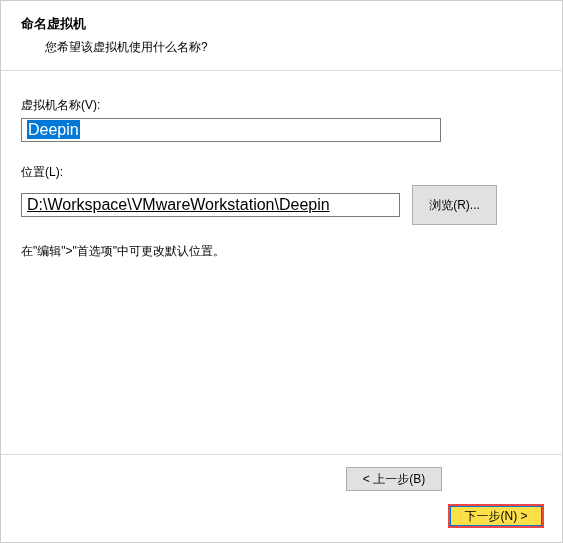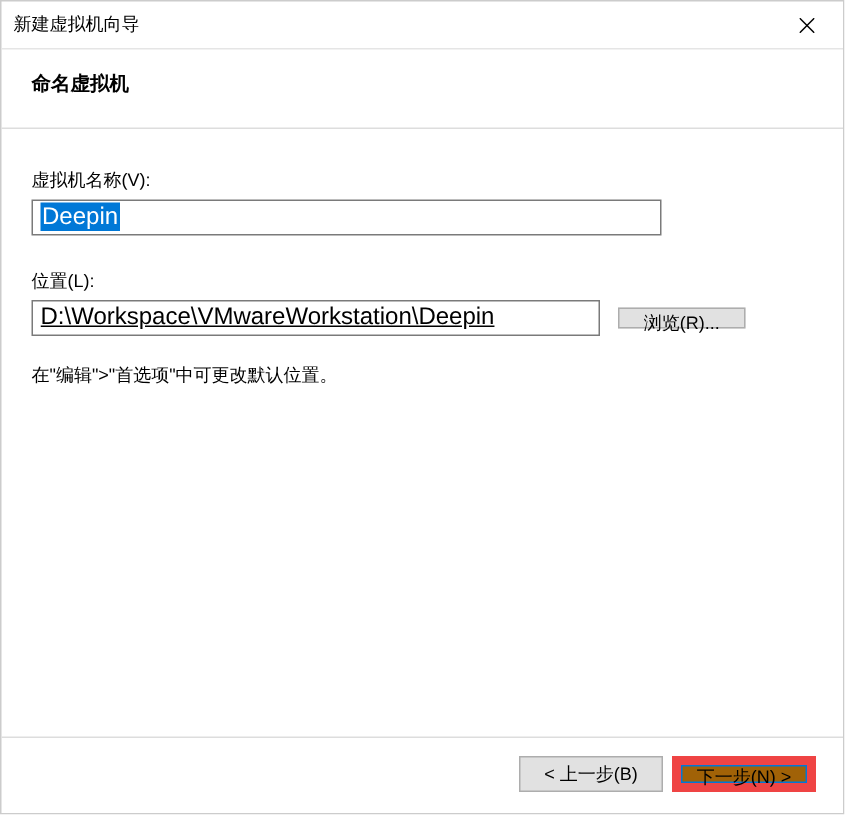--- a/index.html
+++ b/index.html
@@ -83,21 +83,21 @@
     display: flex;
     gap: 12px;
     align-items: center;
   }
   .loc-input {
     width: 379px;
     text-decoration: underline;
   }
   .browse-btn {
     width: 85px;
-    height: 14px;
+    height: 40px;
     border: 1px solid #adadad;
     background: #e1e1e1;
     font-family: inherit;
     font-size: 12px;
     cursor: pointer;
   }
   .hint {
     margin-top: 18px;
     font-size: 12px;
   }
@@ -113,43 +113,36 @@
     min-width: 96px;
     height: 24px;
     border: 1px solid #adadad;
     background: #e1e1e1;
     font-family: inherit;
     font-size: 12px;
     cursor: pointer;
     padding: 0 10px;
   }
   .nav-btn.default {
-    border: 6px solid #ef4444;
+    border: 2px solid #ef4444;
     box-shadow: inset 0 0 0 1px #0078d7;
-    background: #a16207;
+    background: #fde047;
+    margin-top: 37px;
   }
   .cancel-btn { min-width: 74px; margin-left: 8px; }
 </style>
 </head>
 <body>
 
 <div class="dialog">
 
-  <div class="titlebar">
-    <div class="titlebar-title">新建虚拟机向导</div>
-    <div class="close-btn">
-      <svg viewBox="0 0 10 10">
-        <line x1="0" y1="0" x2="10" y2="10"></line>
-          <line x1="10" y1="0" x2="0" y2="10"></line>
-      </svg>
-    </div>
-  </div>
 
   <div class="header-block">
     <div class="header-title">命名虚拟机</div>
+    <div class="header-sub">您希望该虚拟机使用什么名称?</div>
   </div>
   <hr class="header-sep">
 
   <div class="body">
 
     <div class="field-label">虚拟机名称(V):</div>
     <div class="text-input name-input">
       <span class="sel">Deepin</span>
     </div>
 

